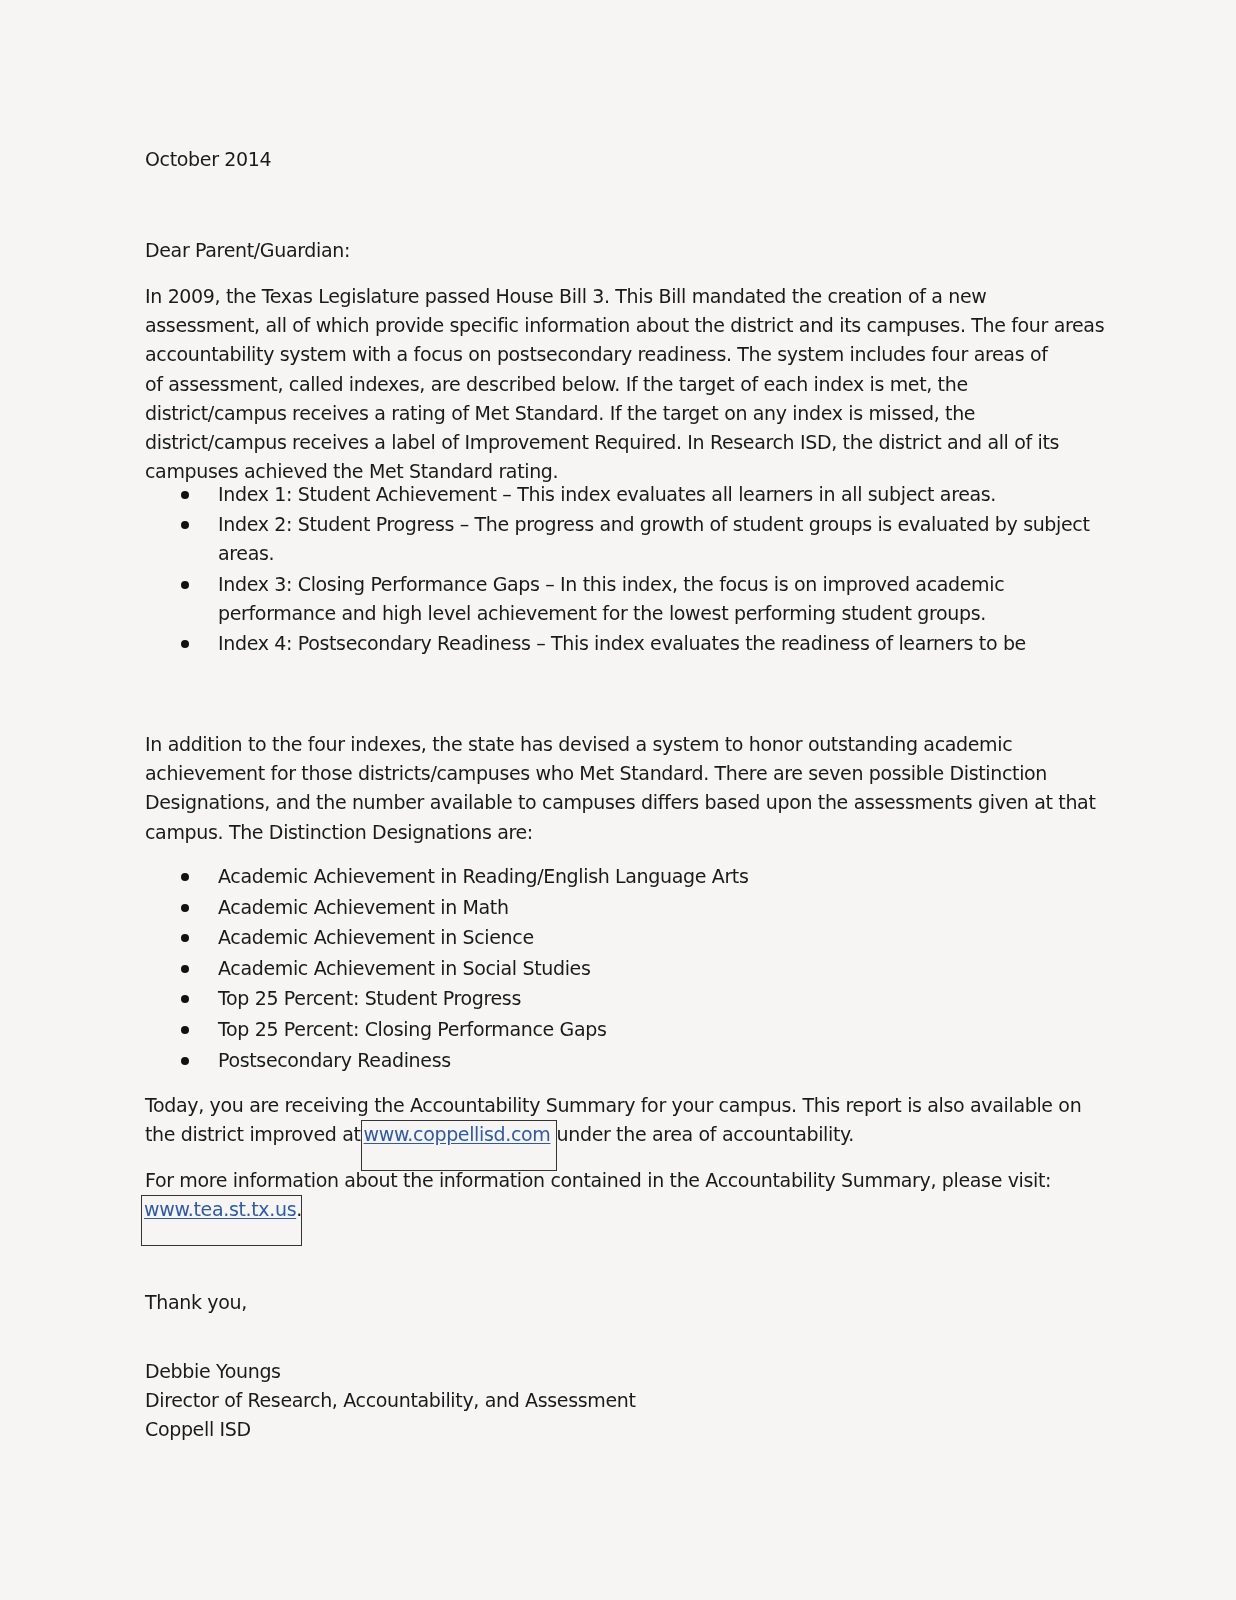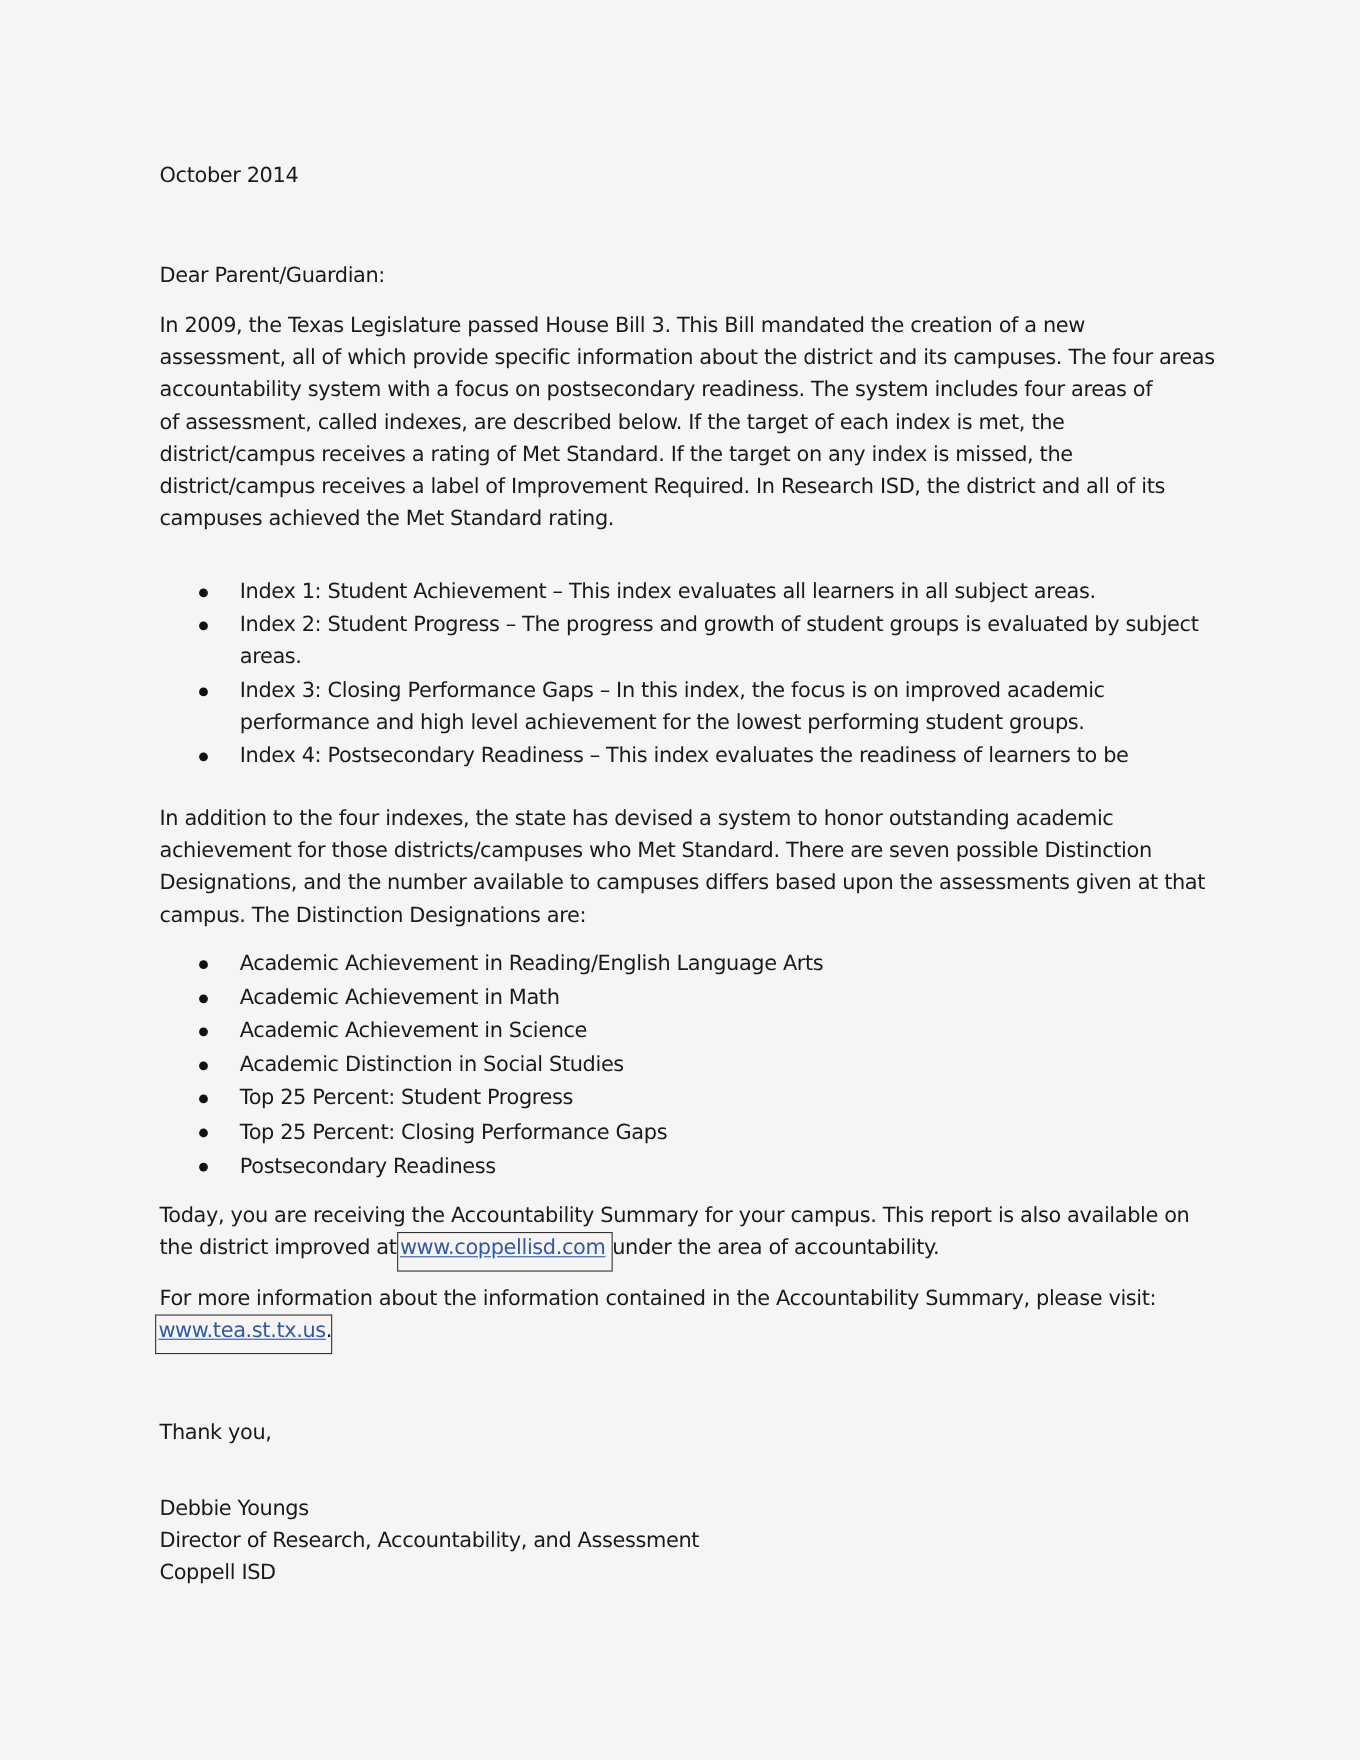--- a/index.html
+++ b/index.html
@@ -38,36 +38,36 @@
     .bullets li .bullet {
       position: absolute;
       left: 36px;
       top: 11px;
       width: 8px;
       height: 8px;
       border-radius: 50%;
       background: #111;
     }
     .bullets li .line { display: block; white-space: nowrap; }
-    .idx-list { top: 524px; }
+    .idx-list { top: 480px; }
     .idx-list li { margin-bottom: 1px; }
     .dist-list { top: 862px; }
     .dist-list li { height: 30.6px; }
 
     .link {
       color: #2f5aa8;
       text-decoration: underline;
       text-underline-offset: 2px;
     }
     .link-box {
       display: inline-block;
       border: 1px solid #333;
       padding: 0 2px 0 2px;
       line-height: 27px;
-      height: 36px;
+      height: 51px;
       vertical-align: top;
       box-sizing: border-box;
     }
     .link-box.b1 { width: 196px; margin-left: 0; }
     .link-box.b2 { width: 161px; margin-left: -4px; text-align: right; }
 
     .closing { position: absolute; top: 1288px; left: 0; white-space: nowrap; }
     .signature { position: absolute; top: 1333px; left: 0; margin-top: 24px; }
     .signature .line { display: block; white-space: nowrap; }
   </style>
@@ -126,21 +126,21 @@
     <li>
       <span class="bullet"></span>
       <span class="line">Academic Achievement in Math</span>
     </li>
     <li>
       <span class="bullet"></span>
       <span class="line">Academic Achievement in Science</span>
     </li>
     <li>
       <span class="bullet"></span>
-      <span class="line">Academic Distinction in Social Studies</span>
+      <span class="line">Academic Achievement in Social Studies</span>
     </li>
     <li>
       <span class="bullet"></span>
       <span class="line">Top 25 Percent:  Student Progress</span>
     </li>
     <li>
       <span class="bullet"></span>
       <span class="line">Top 25 Percent:  Closing Performance Gaps</span>
     </li>
     <li>

